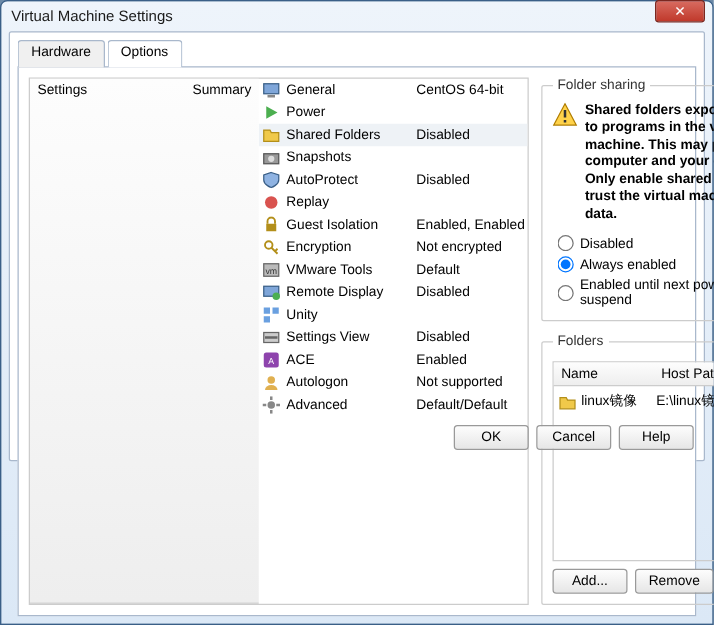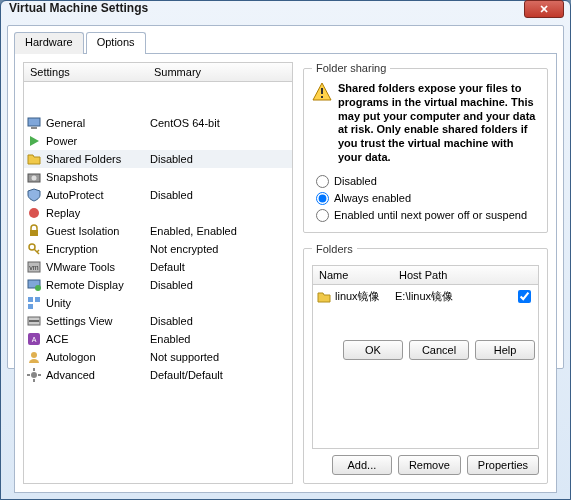--- a/index.html
+++ b/index.html
@@ -1,26 +1,26 @@
 <!DOCTYPE html>
 <html><head>
 <meta charset="utf-8">
 <style>
   * { box-sizing: border-box; font-family: "Segoe UI", Tahoma, sans-serif; }
   body { margin: 0; background: #6c8aa8; width: 571px; height: 500px; overflow: hidden; }
   .win { background: linear-gradient(#eef4fb,#dbe8f6); border: 1px solid #3a5f87; border-radius: 6px 6px 0 0; width: 571px; height: 500px; position: relative; }
-  .titlebar { height: 24px; display: flex; align-items: flex-start; padding: 0 8px; font-size: 12px; color: #1a1a1a; font-weight: bold; }
+  .titlebar { height: 24px; display: flex; align-items: center; padding: 0 8px; font-size: 12px; color: #1a1a1a; }
   .titlebar .title { flex: 1; }
   .closebtn { width: 40px; height: 18px; background: linear-gradient(#d86b60,#c0392b); border: 1px solid #7a2720; border-radius: 3px; color: #fff; display:flex; align-items:center; justify-content:center; font-size:11px; position:absolute; right:6px; top:-1px; }
   .content { background: #fff; margin: 0 6px 6px 6px; height: 344px; border: 1px solid #a9b8cc; border-radius: 2px; padding: 6px; position: relative; }
   .tabs { display: flex; height: 22px; font-size: 11px; margin-bottom: -1px; }
   .tab { padding: 3px 10px; border: 1px solid #a9b8cc; border-bottom: none; margin-right: 2px; background: #f0f0f0; border-radius: 3px 3px 0 0; cursor: pointer; }
   .tab.active { background: #fff; position: relative; z-index: 2; }
   .panel { border: 1px solid #a9b8cc; height: 440px; display: flex; padding: 8px; gap: 10px; background:#fff; }
-  .left { flex: 1; border: 1px solid #ccc; display: flex; flex-direction: column; font-size: 11px; gap: 32px; }
+  .left { flex: 1; border: 1px solid #ccc; display: flex; flex-direction: row; font-size: 11px; }
   .lhdr { display: flex; background: linear-gradient(#fdfdfd,#eee); border-bottom: 1px solid #ccc; }
   .lhdr div { padding: 3px 6px; }
   .col1 { width: 124px; }
   .col2 { flex: 1; }
   .rows { flex: 1; overflow: auto; }
   .row { display: flex; align-items: center; height: 18px; padding: 0 2px; }
   .row.sel { background: #eef2f6; }
   .row .ic { width: 16px; height: 14px; margin-right: 4px; display:flex; align-items:center; justify-content:center; }
   .row .c1 { width: 104px; white-space: nowrap; overflow: hidden; }
   .row .c2 { flex:1; white-space: nowrap; overflow: hidden; }
@@ -36,21 +36,21 @@
   .flist { flex: 1; border: 1px solid #ccc; margin-top: 2px; }
   .fhdr { display: flex; background: linear-gradient(#fdfdfd,#eee); border-bottom: 1px solid #ccc; }
   .fhdr div { padding: 3px 6px; }
   .fcol1 { width: 80px; }
   .fcol2 { flex: 1; }
   .fcol3 { width: 24px; }
   .frow { display: flex; align-items: center; padding: 2px 4px; }
   .frow .fi { width:14px; height:12px; margin-right:4px; }
   .fbtns { display: flex; gap: 6px; justify-content: flex-end; margin-top: 6px; }
   .btn { font-size: 11px; padding: 3px 10px; background: linear-gradient(#fdfdfd,#e6e6e6); border: 1px solid #999; border-radius: 3px; cursor: pointer; min-width: 60px; }
-  .bottom { position: absolute; right: 28px; bottom: 8px; display: flex; gap: 6px; }
+  .bottom { position: absolute; right: 8px; bottom: 8px; display: flex; gap: 6px; }
   svg { display:block; }
 </style>
 </head>
 <body>
 
 <div class="win">
   <div class="titlebar">
     <span class="title">Virtual Machine Settings</span>
     <div class="closebtn">✕</div>
   </div>

